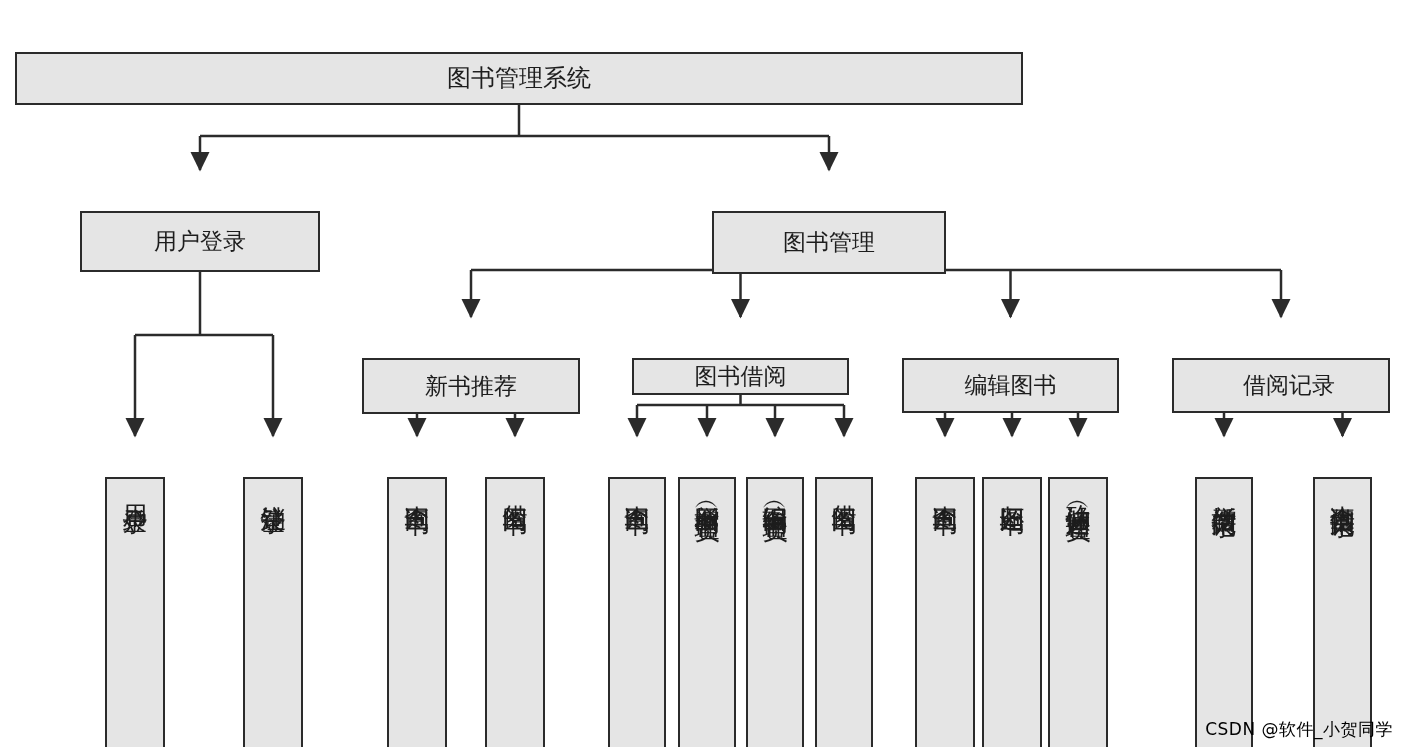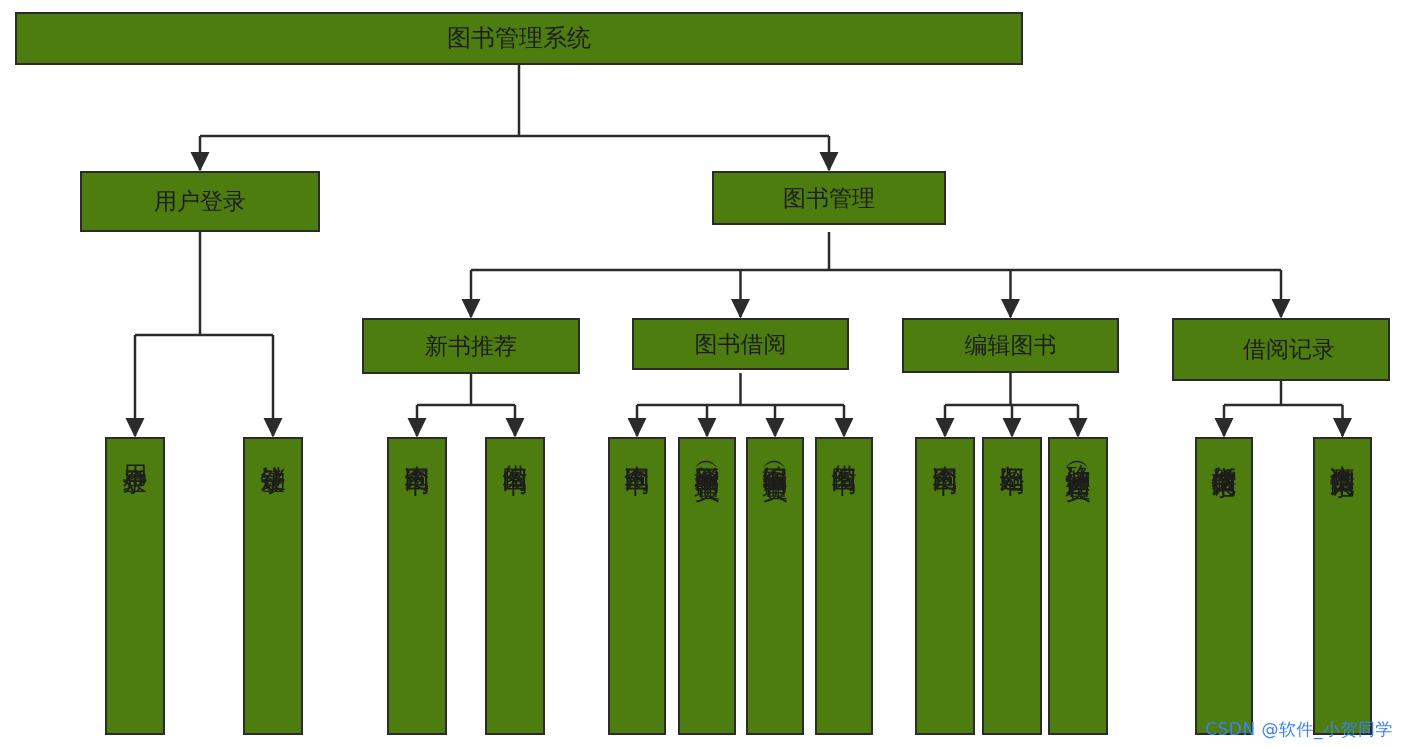--- a/index.html
+++ b/index.html
@@ -22,25 +22,26 @@
     left: 0;
     top: 0;
     width: 1405px;
     height: 747px;
     pointer-events: none;
   }
   .node {
     position: absolute;
     box-sizing: border-box;
     border: 2.5px solid #2b2b2b;
-    background: #4d7c0f;
+    background: #e5e5e5;
     display: flex;
     align-items: center;
     justify-content: center;
     overflow: hidden;
+    margin-top: 40px;
   }
   .node .label {
     color: #1d1d1d;
     text-align: center;
     line-height: 1.22;
     white-space: pre-line;
   }
   .node.horizontal .label {
     font-size: 23px;
   }
@@ -57,21 +58,21 @@
     line-height: 1;
   }
   .node.root .label {
     font-size: 24px;
   }
   #watermark {
     position: absolute;
     right: 12px;
     bottom: 6px;
     font-size: 17px;
-    color: #3b82f6;
+    color: #000000;
     letter-spacing: 0.5px;
     white-space: nowrap;
   }
 </style>
 </head>
 <body>
 
 <div id="canvas">
   <svg id="wires" viewBox="0 0 1405 747" xmlns="http://www.w3.org/2000/svg">
     <defs>
@@ -116,33 +117,33 @@
       </g>
   </svg>
 
   <div id="nodes-layer">
       <div class="node horizontal root" style="left: 15px; top: 12px; width: 1008px; height: 53px;">
         <span class="label">图书管理系统</span>
       </div>
       <div class="node horizontal" style="left: 80px; top: 171px; width: 240px; height: 61px;">
         <span class="label">用户登录</span>
       </div>
-      <div class="node horizontal" style="left: 712px; top: 171px; width: 234px; height: 54px;">
+      <div class="node horizontal" style="left: 712px; top: 171px; width: 234px; height: 63px;">
         <span class="label">图书管理</span>
       </div>
       <div class="node horizontal" style="left: 362px; top: 318px; width: 218px; height: 56px;">
         <span class="label">新书推荐</span>
       </div>
-      <div class="node horizontal" style="left: 632px; top: 318px; width: 217px; height: 52px;">
+      <div class="node horizontal" style="left: 632px; top: 318px; width: 217px; height: 37px;">
         <span class="label">图书借阅</span>
       </div>
       <div class="node horizontal" style="left: 902px; top: 318px; width: 217px; height: 55px;">
         <span class="label">编辑图书</span>
       </div>
-      <div class="node horizontal" style="left: 1172px; top: 318px; width: 218px; height: 63px; padding-left: 16px;">
+      <div class="node horizontal" style="left: 1172px; top: 318px; width: 218px; height: 55px; padding-left: 16px;">
         <span class="label">借阅记录</span>
       </div>
       <div class="node vertical" style="left: 105px; top: 437px; width: 60px; height: 298px;">
         <span class="label">用户登录</span>
       </div>
       <div class="node vertical" style="left: 243px; top: 437px; width: 60px; height: 298px;">
         <span class="label">注销登录</span>
       </div>
       <div class="node vertical" style="left: 387px; top: 437px; width: 60px; height: 298px;">
         <span class="label">查询图书</span>

